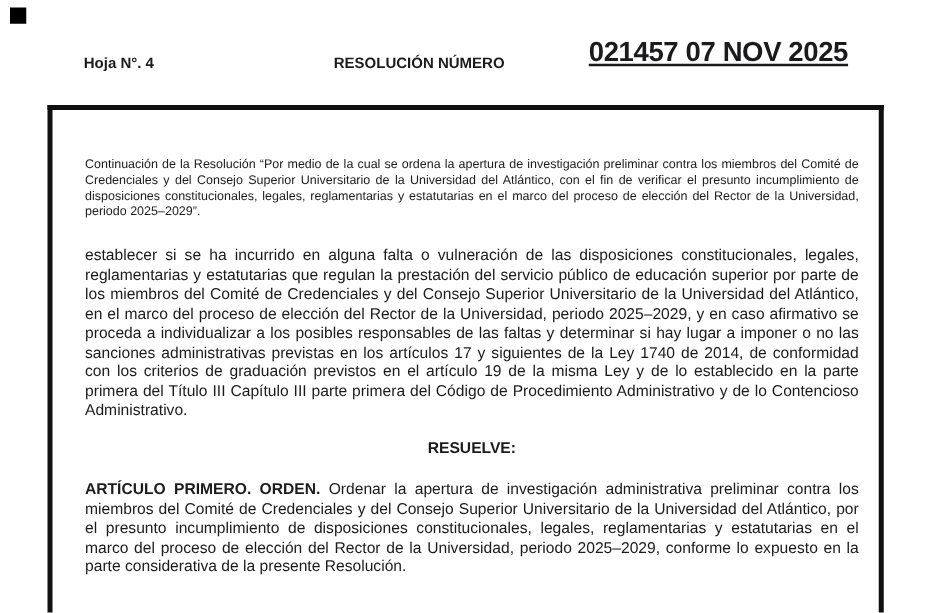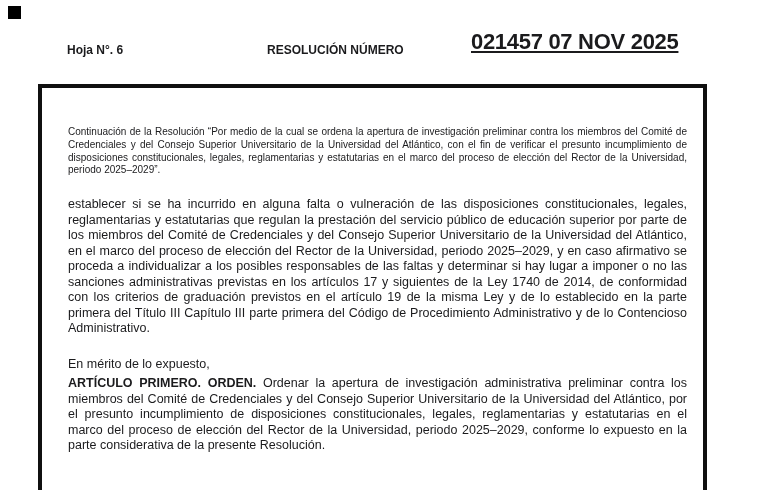--- a/index.html
+++ b/index.html
@@ -81,36 +81,36 @@
     line-height: 15.5px;
   }
   .resolve {
     margin: 14px 0 0 0;
     font-size: 12.5px;
     line-height: 15.5px;
     font-weight: bold;
     text-align: center;
   }
   .article {
-    margin-top: 4px;
+    margin-top: 18px;
   }
 </style>
 </head>
 <body>
 
 <div class="corner-mark"></div>
 
 <div>
-  <span class="sheet-no">Hoja N°. 6</span>
+  <span class="sheet-no">Hoja N°. 4</span>
   <span class="res-label">RESOLUCIÓN NÚMERO</span>
   <span class="res-stamp">021457 07 NOV 2025</span>
 </div>
 
 <div class="doc-box">
   <p class="cont-note">Continuación de la Resolución “Por medio de la cual se ordena la apertura de investigación preliminar contra los miembros del Comité de Credenciales y del Consejo Superior Universitario de la Universidad del Atlántico, con el fin de verificar el presunto incumplimiento de disposiciones constitucionales, legales, reglamentarias y estatutarias en el marco del proceso de elección del Rector de la Universidad, periodo 2025–2029”.</p>
 
   <p class="body-par">establecer si se ha incurrido en alguna falta o vulneración de las disposiciones constitucionales, legales, reglamentarias y estatutarias que regulan la prestación del servicio público de educación superior por parte de los miembros del Comité de Credenciales y del Consejo Superior Universitario de la Universidad del Atlántico, en el marco del proceso de elección del Rector de la Universidad, periodo 2025–2029, y en caso afirmativo se proceda a individualizar a los posibles responsables de las faltas y determinar si hay lugar a imponer o no las sanciones administrativas previstas en los artículos 17 y siguientes de la Ley 1740 de 2014, de conformidad con los criterios de graduación previstos en el artículo 19 de la misma Ley y de lo establecido en la parte primera del Título III Capítulo III parte primera del Código de Procedimiento Administrativo y de lo Contencioso Administrativo.</p>
 
-  <p class="merit">En mérito de lo expuesto,</p>
 
+  <p class="resolve">RESUELVE:</p>
 
   <p class="body-par article"><strong>ARTÍCULO PRIMERO. ORDEN.</strong><span> Ordenar la apertura de investigación administrativa preliminar contra los miembros del Comité de Credenciales y del Consejo Superior Universitario de la Universidad del Atlántico, por el presunto incumplimiento de disposiciones constitucionales, legales, reglamentarias y estatutarias en el marco del proceso de elección del Rector de la Universidad, periodo 2025–2029, conforme lo expuesto en la parte considerativa de la presente Resolución.</span></p>
 </div>
 
 </body></html>

